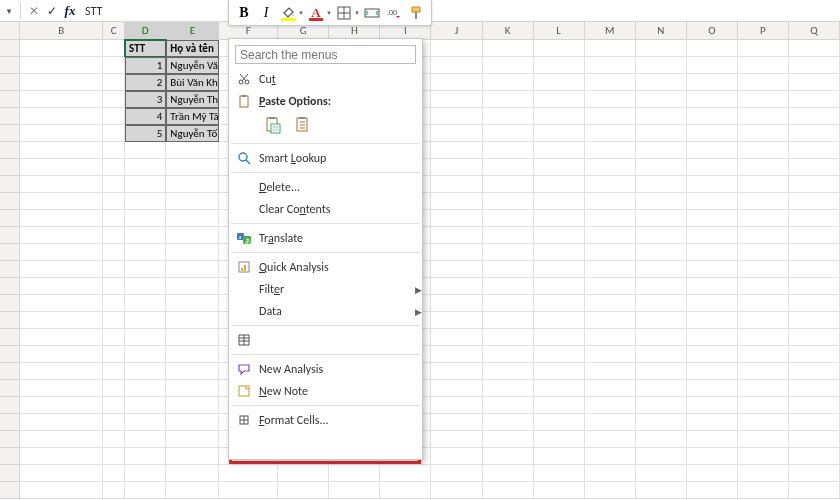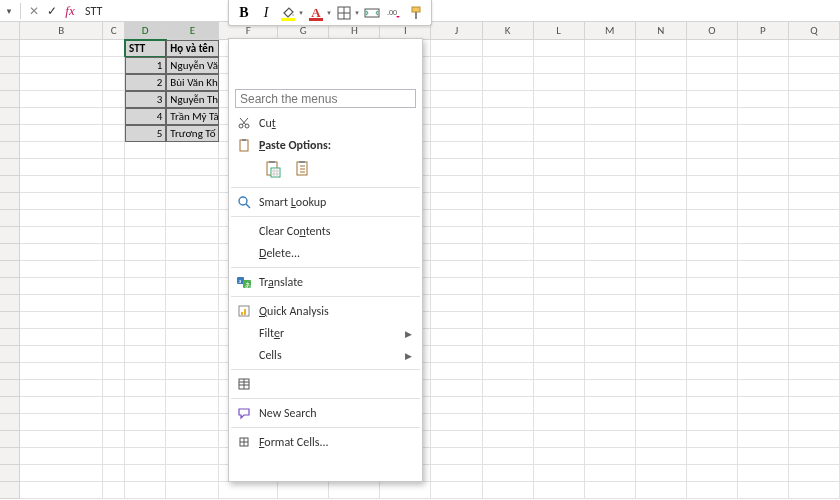--- a/index.html
+++ b/index.html
@@ -4,21 +4,21 @@
 <style>
 * { margin: 0; padding: 0; box-sizing: border-box; }
 body { font-family: "Segoe UI", Calibri, Arial, sans-serif; font-size: 12px; background: #fff; overflow: hidden; width: 840px; height: 500px; position: relative; }
 
 
 .formula-bar { height: 22px; border-bottom: 1px solid #d4d4d4; display: flex; align-items: center; padding: 0 2px; }
 .namebox-dd { width: 14px; height: 18px; display: flex; align-items: center; justify-content: center; color: #555; font-size: 9px; }
 .sep-v { width: 1px; height: 16px; background: #d4d4d4; margin: 0 4px; }
 .fb-btn { width: 18px; height: 18px; display: flex; align-items: center; justify-content: center; color: #888; cursor: default; }
 .fb-btn.enabled { color: #333; cursor: pointer; }
-.fx { font-style: italic; font-family: "Times New Roman", serif; font-size: 13px; color: #be185d; }
+.fx { font-style: italic; font-family: "Times New Roman", serif; font-size: 13px; color: #0f172a; font-weight: bold; }
 .formula-input { flex: 1; padding: 0 6px; font-size: 12px; color: #333; }
 
 
 .mini-toolbar { position: absolute; top: 0; left: 228px; height: 26px; background: #fff; border: 1px solid #c8c8c8; border-top: none; border-radius: 0 0 3px 3px; box-shadow: 0 1px 3px rgba(0,0,0,.15); display: flex; align-items: center; padding: 2px 4px; z-index: 10; }
 .mini-toolbar .tb { width: 22px; height: 20px; display: flex; align-items: center; justify-content: center; cursor: pointer; position: relative; }
 .mini-toolbar .dd { width: 8px; font-size: 7px; color: #666; margin-left: -2px; display:flex; align-items:center; justify-content:center; }
 .bold { font-weight: 700; font-family: "Times New Roman"; font-size: 14px; }
 .italic { font-style: italic; font-family: "Times New Roman"; font-size: 14px; }
 .color-bar { position:absolute; bottom:2px; left:4px; right:4px; height:3px; }
 
@@ -30,23 +30,23 @@
 .rows { }
 .row { display: flex; height: 17px; }
 .cell { border-right: 1px solid #e1e1e1; border-bottom: 1px solid #e1e1e1; display: flex; align-items: center; padding: 0 3px; font-size: 11px; overflow: hidden; white-space: nowrap; }
 .rownum { width: 20px; min-width:20px; background: #f3f2f1; border-right: 1px solid #d4d4d4; border-bottom: 1px solid #d4d4d4; justify-content: center; color:#555; }
 .hdrcell { background: #d6d6d6; font-weight: 700; border: 1px solid #666 !important; border-right:1px solid #666 !important; border-bottom:1px solid #666 !important; }
 .datacell { background: #d6d6d6; border: 1px solid #666 !important; }
 .sel-outline { outline:2px solid #217346; outline-offset:-1px; }
 
 
 .context-menu { position: absolute; top: 38px; left: 228px; width: 195px; background: #fff; border: 1px solid #c8c8c8; box-shadow: 2px 3px 6px rgba(0,0,0,.25); z-index: 20; padding: 2px 0 6px 0; font-size: 12px; color: #333; }
-.search-row { padding: 4px 6px; margin-top: 44px; }
+.search-row { padding: 4px 6px; }
 .search-row input { width: 100%; border: 1px solid #babac0; padding: 2px 4px; font-size: 12px; outline: none; color:#888; height:19px; }
-.menu-item { display: flex; align-items: center; height: 22px; cursor: default; padding-left: 30px; padding-right: 10px; position: relative; }
+.menu-item { display: flex; align-items: center; height: 22px; cursor: default; padding-left: 30px; position: relative; }
 .menu-item .ic { position: absolute; left: 6px; width: 18px; height: 16px; display:flex; align-items:center; justify-content:center; }
 .menu-item .arrow { margin-left: auto; font-size: 9px; color: #666; }
 .menu-sep { height: 1px; background: #e1e1e1; margin: 3px 2px; }
 .menu-title { font-weight: 700; }
 .paste-icons { display: flex; gap: 6px; padding: 2px 0 4px 32px; }
 .paste-icons .pi { width: 24px; height: 22px; border: 1px solid transparent; display:flex; align-items:center; justify-content:center; cursor: pointer; }
 .underline { text-decoration: underline; }
 .highlight { position: absolute; border: 3px solid #e03030; pointer-events: none; }
 
 
@@ -227,21 +227,21 @@
         <div class="cell cw-rest"></div>
         <div class="cell cw-rest"></div>
         <div class="cell cw-rest"></div>
         <div class="cell cw-rest"></div>
       </div>
       <div class="row">
         <div class="cell rownum"></div>
         <div class="cell cw-B"></div>
         <div class="cell cw-C"></div>
         <div class="cell cw-D datacell" style="justify-content: flex-end;">5</div>
-        <div class="cell cw-E datacell">Trương Tố</div>
+        <div class="cell cw-E datacell">Nguyễn Tố</div>
         <div class="cell cw-F"></div>
         <div class="cell cw-G"></div>
         <div class="cell cw-H"></div>
         <div class="cell cw-rest"></div>
         <div class="cell cw-rest"></div>
         <div class="cell cw-rest"></div>
         <div class="cell cw-rest"></div>
         <div class="cell cw-rest"></div>
         <div class="cell cw-rest"></div>
         <div class="cell cw-rest"></div>
@@ -695,24 +695,24 @@
     <span class="ic">
         <svg width="14" height="14">
           <circle cx="6" cy="6" r="4" fill="none" stroke="#3a7dbf" stroke-width="1.4"></circle>
           <line x1="9" y1="9" x2="13" y2="13" stroke="#3a7dbf" stroke-width="1.4"></line>
         </svg>
       </span>
     <span>Smart <span class="underline">L</span>ookup</span>
   </div>
   <div class="menu-sep"></div>
   <div class="menu-item">
+      <span><span class="underline">D</span>elete...</span>
+    </div>
+  <div class="menu-item">
       <span>Clear Co<span class="underline">n</span>tents</span>
-    </div>
-  <div class="menu-item">
-      <span><span class="underline">D</span>elete...</span>
     </div>
   <div class="menu-sep"></div>
   <div class="menu-item">
     <span class="ic">
         <svg width="16" height="14">
           <rect x="1" y="2" width="7" height="7" rx="1" fill="#3a7dbf"></rect>
           <text x="2.5" y="8" font-size="6" fill="#fff">a</text>
           <rect x="7" y="5" width="8" height="8" rx="1" fill="#4caf50"></rect>
           <text x="9" y="11.5" font-size="6" fill="#fff">あ</text>
         </svg>
@@ -728,42 +728,51 @@
           <rect x="7" y="5" width="2" height="6" fill="#e8b030"></rect>
         </svg>
       </span>
     <span><span class="underline">Q</span>uick Analysis</span>
   </div>
   <div class="menu-item">
     <span>Filt<span class="underline">e</span>r</span>
       <span class="arrow">▶</span>
   </div>
   <div class="menu-item">
-    <span>Cells</span>
+    <span>Data</span>
       <span class="arrow">▶</span>
   </div>
   <div class="menu-sep"></div>
   <div class="menu-item">
     <span class="ic">
         <svg width="14" height="14">
           <rect x="2" y="2" width="10" height="10" fill="none" stroke="#555"></rect>
           <line x1="2" y1="5" x2="12" y2="5" stroke="#555"></line>
           <line x1="2" y1="8" x2="12" y2="8" stroke="#555"></line>
           <line x1="7" y1="2" x2="7" y2="12" stroke="#555"></line>
         </svg>
       </span>
   </div>
   <div class="menu-sep"></div>
   <div class="menu-item">
     <span class="ic">
         <svg width="14" height="14">
           <path d="M2 3 h10 v6 h-5 l-3 3 v-3 h-2 z" fill="none" stroke="#7a4fc3" stroke-width="1.2"></path>
         </svg>
       </span>
-    <span>New Search</span>
+    <span>New Analysis</span>
+  </div>
+  <div class="menu-item">
+    <span class="ic">
+        <svg width="14" height="14">
+          <rect x="2" y="2" width="10" height="10" fill="none" stroke="#b8a030"></rect>
+          <path d="M9 2 v3 h3" fill="none" stroke="#b8a030"></path>
+        </svg>
+      </span>
+    <span><span class="underline">N</span>ew Note</span>
   </div>
   <div class="menu-sep"></div>
   <div class="menu-item">
     <span class="ic">
         <svg width="14" height="14">
           <rect x="3" y="3" width="8" height="8" fill="none" stroke="#555"></rect>
           <line x1="7" y1="3" x2="7" y2="11" stroke="#555"></line>
           <line x1="3" y1="7" x2="11" y2="7" stroke="#555"></line>
         </svg>
       </span>

